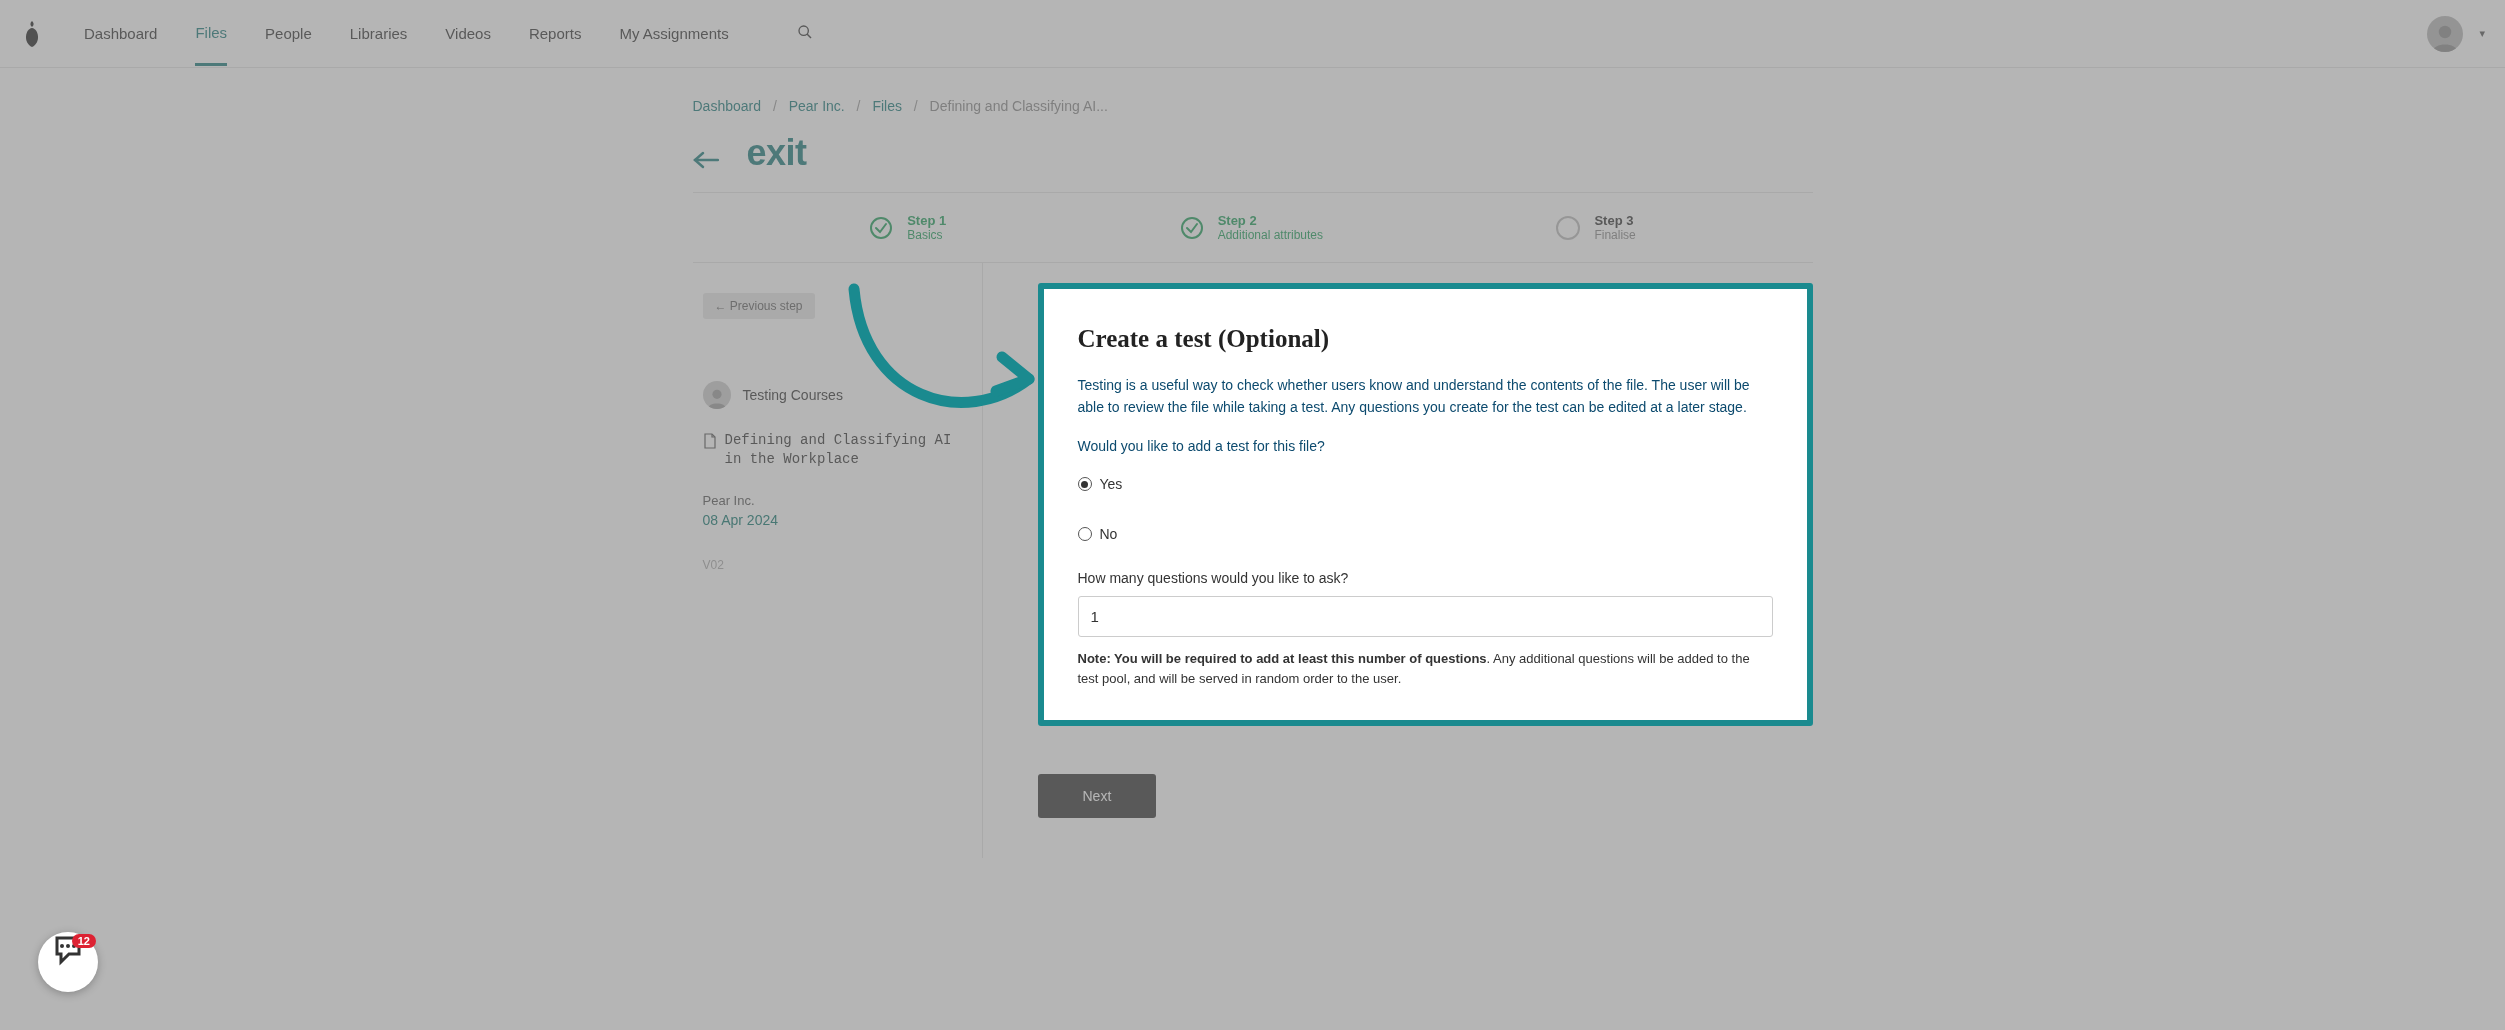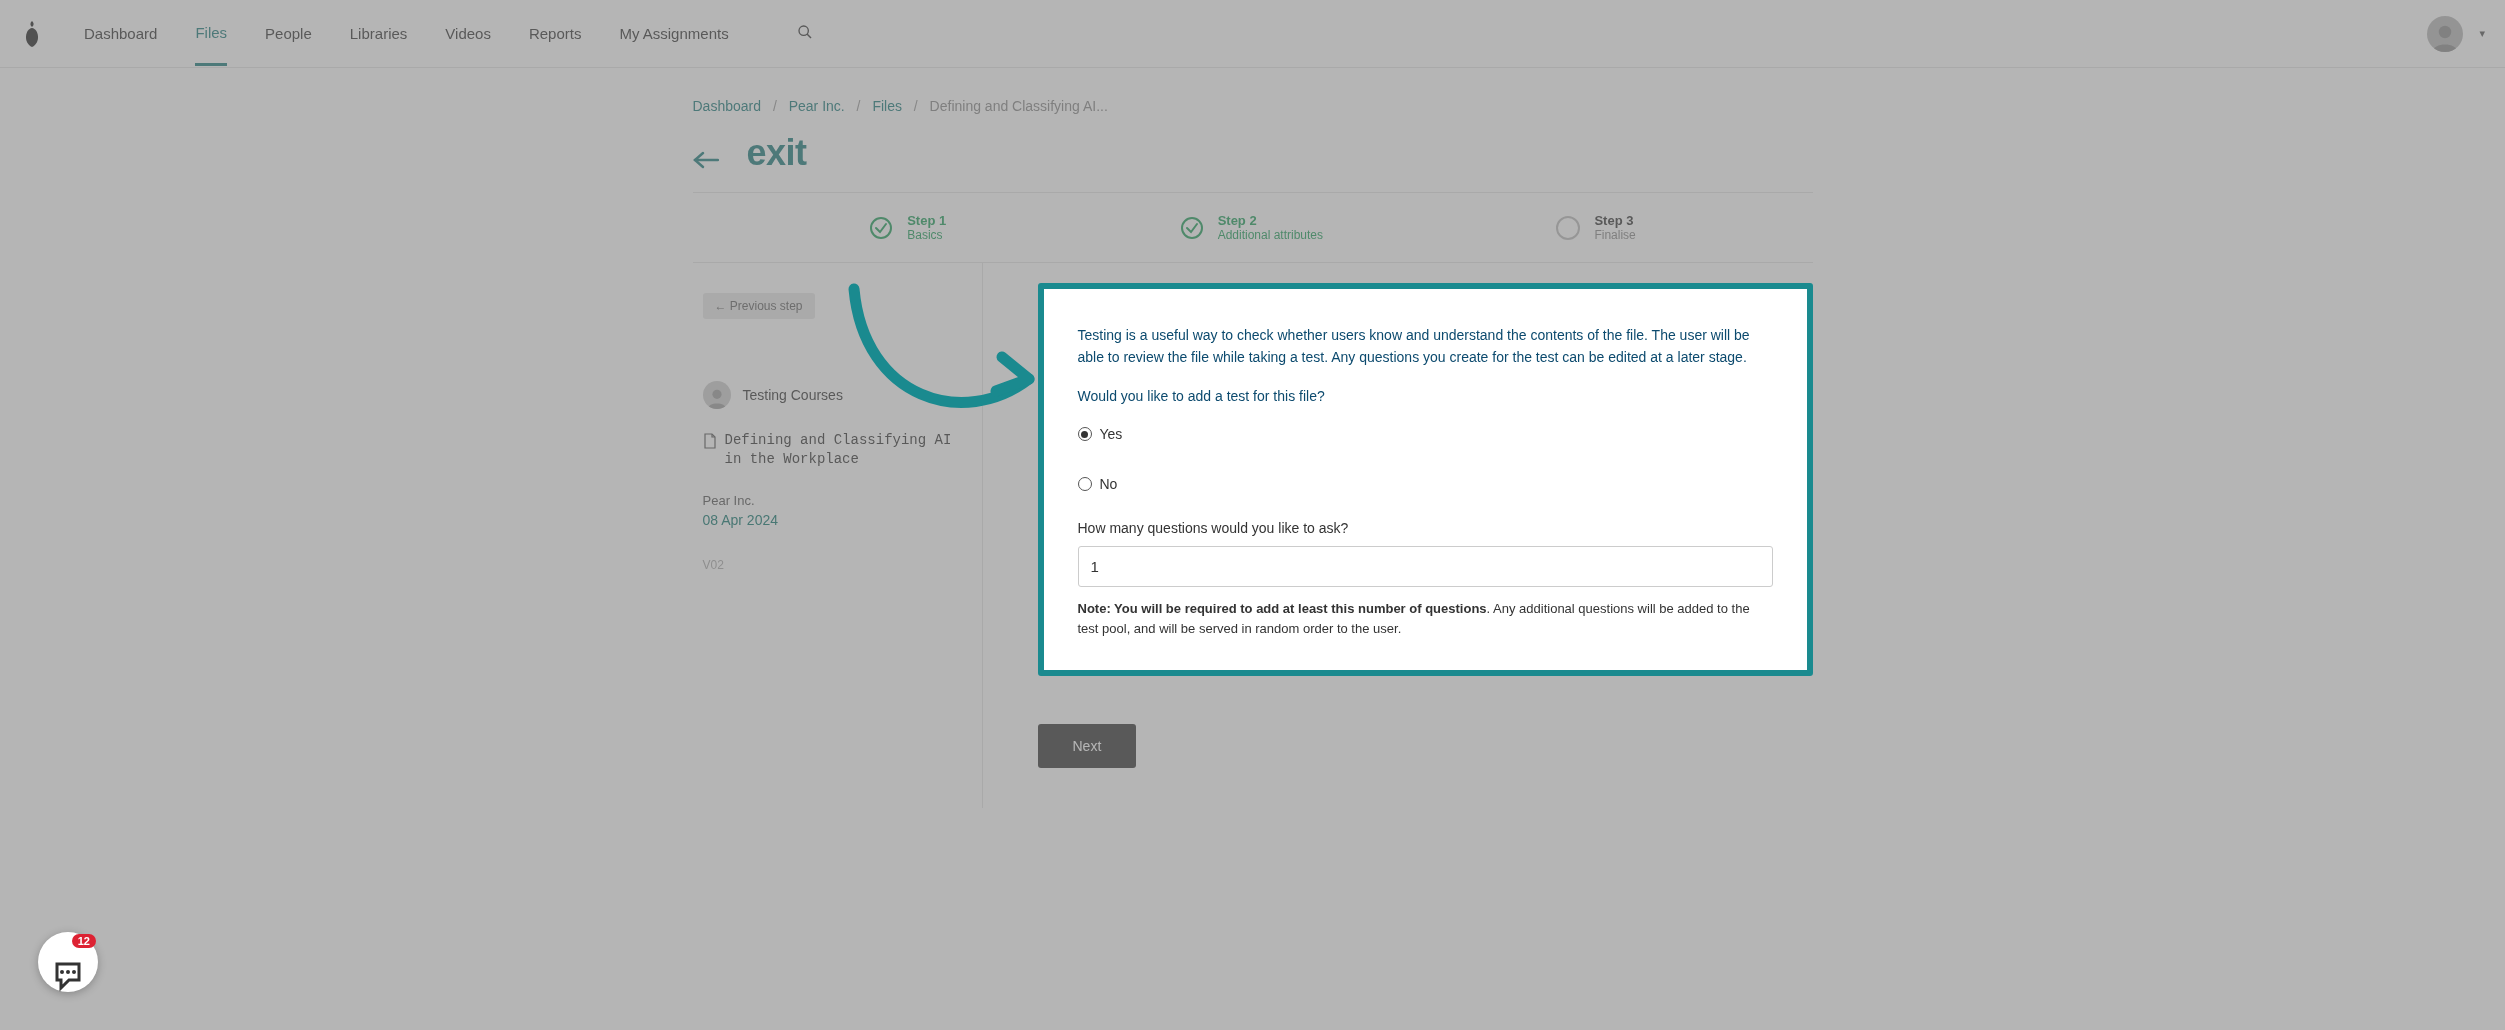--- a/index.html
+++ b/index.html
@@ -126,33 +126,33 @@
   .field-label { font-size:14px; color:#333; margin-bottom:10px;}
   .text-input {
     width:100%; border:1px solid #ccc; border-radius:3px;
     padding:11px 12px; font-size:15px; color:#333;
   }
   .note { font-size:13px; color:#333; margin-top:12px; line-height:1.5;}
   .note b { font-weight:700;}
   .next-btn {
     margin-top:48px;
     background:#333; color:#fff; border:none; border-radius:3px;
-    padding:14px 35px; font-size:14px; cursor:pointer;
+    padding:14px 45px; font-size:14px; cursor:pointer;
   }
   
   .curve-arrow {
     position:absolute; left:-220px; top:-10px; width:230px; height:170px;
     z-index:61;
   }
   
   .help-bubble {
     position:fixed; left:38px; bottom:38px;
     width:60px; height:60px; border-radius:50%;
     background:#fff; box-shadow:0 2px 8px rgba(0,0,0,0.25);
-    display:flex; align-items:flex-end; justify-content:center;
+    display:flex; align-items:flex-start; justify-content:center;
     z-index:70;
   }
   .help-badge {
     position:absolute; top:2px; right:2px;
     background:#d23; color:#fff; font-size:11px; font-weight:600;
     border-radius:10px; padding:1px 6px;
   }
   a.crumb { color:#1a7a7a; text-decoration:none; cursor:pointer;}
 </style>
 </head>
@@ -281,20 +281,21 @@
 
     <div class="right-col">
       <div class="highlight-box">
 
         
         <svg class="curve-arrow" viewBox="0 0 230 170">
           <path d="M30 10 C 40 120 140 150 205 100" fill="none" stroke="#1a8a8f" stroke-width="11" stroke-linecap="round"></path>
           <path d="M205 100 L178 78 M205 100 L172 112" fill="none" stroke="#1a8a8f" stroke-width="11" stroke-linecap="round"></path>
         </svg>
 
+        <div class="hb-title">Create a test (Optional)</div>
         <p class="hb-p">Testing is a useful way to check whether users know and understand the contents of the file. The user will be able to review the file while taking a test. Any questions you create for the test can be edited at a later stage.</p>
         <p class="hb-p">Would you like to add a test for this file?</p>
 
         <div class="radio-row">
           <label class="radio-item">
             <span class="radio-outer">
                 <span class="radio-inner"></span>
               </span>
             <span>Yes</span>
           </label>

